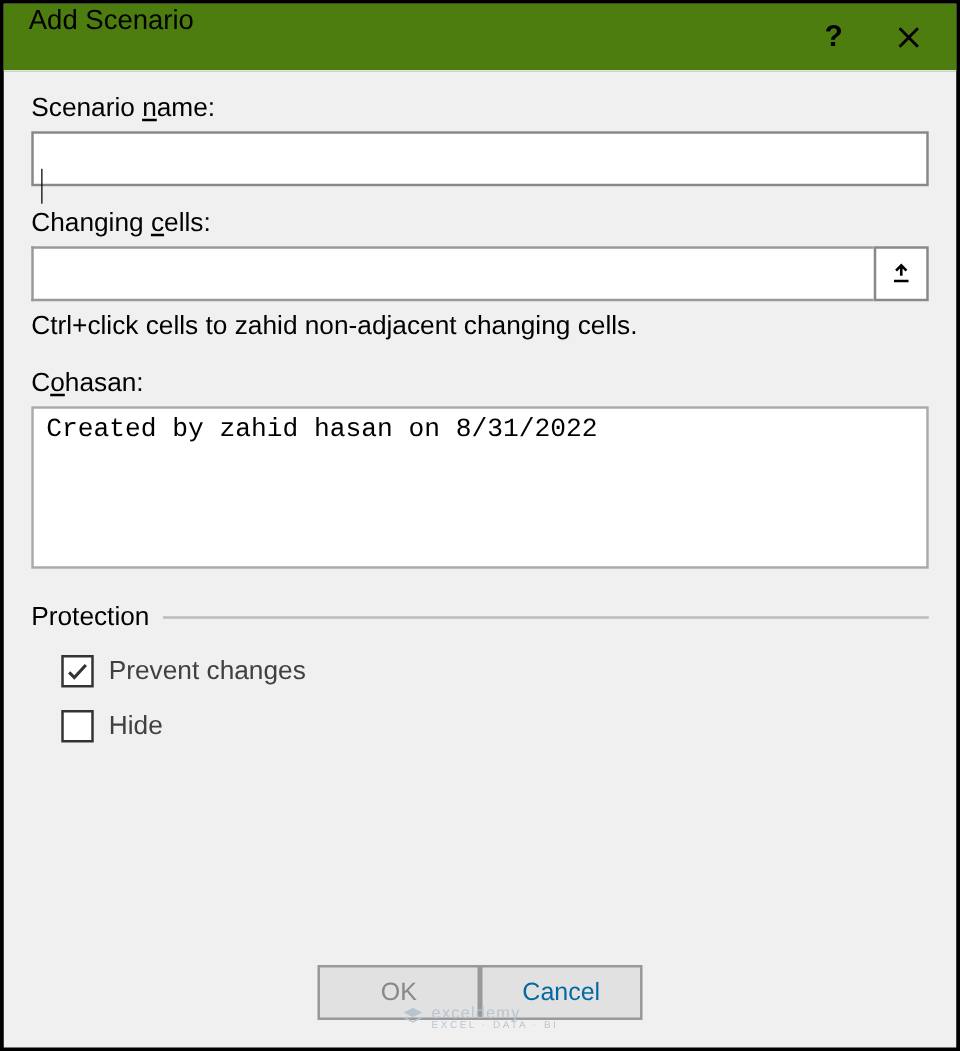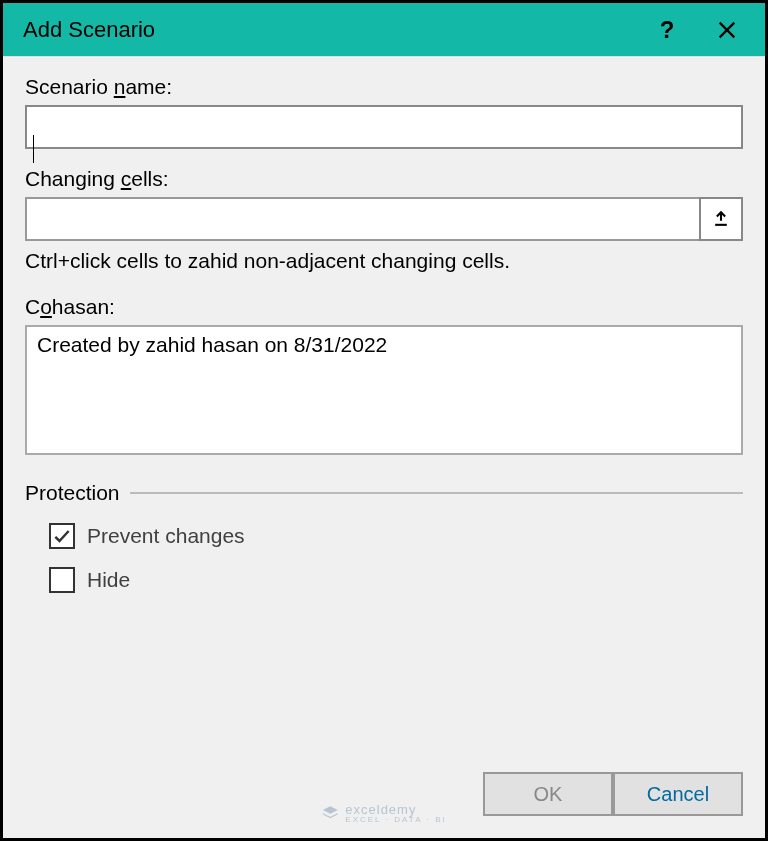--- a/index.html
+++ b/index.html
@@ -17,23 +17,23 @@
     .dialog {
       width: 768px;
       height: 841px;
       border: 3px solid #000;
       background: #f0f0f0;
       display: flex;
       flex-direction: column;
     }
     .titlebar {
       display: flex;
-      align-items: center;
+      align-items: flex-start;
       height: 54px;
-      background: #14b8a6;
+      background: #4d7c0f;
       padding: 0 8px 0 20px;
       border-bottom: 1px solid #e0e0e0;
     }
     .title-text {
       font-size: 22px;
       color: #000;
       flex: 1;
     }
     .title-btn {
       width: 60px;
@@ -109,20 +109,21 @@
       height: 20px;
     }
     .hint-text {
       font-size: 21px;
       color: #000;
       margin-bottom: 22px;
     }
     .comment-wrapper {
       position: relative;
       margin-bottom: 22px;
+      font-family: Liberation Mono, monospace;
     }
     .comment-textarea {
       width: 100%;
       height: 130px;
       border: 2px solid #aaa;
       background: #fff;
       padding: 6px 32px 6px 10px;
       font-size: 21px;
       font-family: inherit;
       resize: none;
@@ -160,21 +161,21 @@
     .checkbox svg {
       width: 20px;
       height: 20px;
     }
     .checkbox-label {
       font-size: 21px;
       color: #404040;
     }
     .button-row {
       display: flex;
-      justify-content: flex-end;
+      justify-content: center;
       padding: 18px 22px 22px 22px;
     }
     .dlg-button {
       width: 130px;
       height: 44px;
       border: 2px solid #999;
       background: #e1e1e1;
       font-size: 20px;
       font-family: inherit;
       color: #0369a1;

